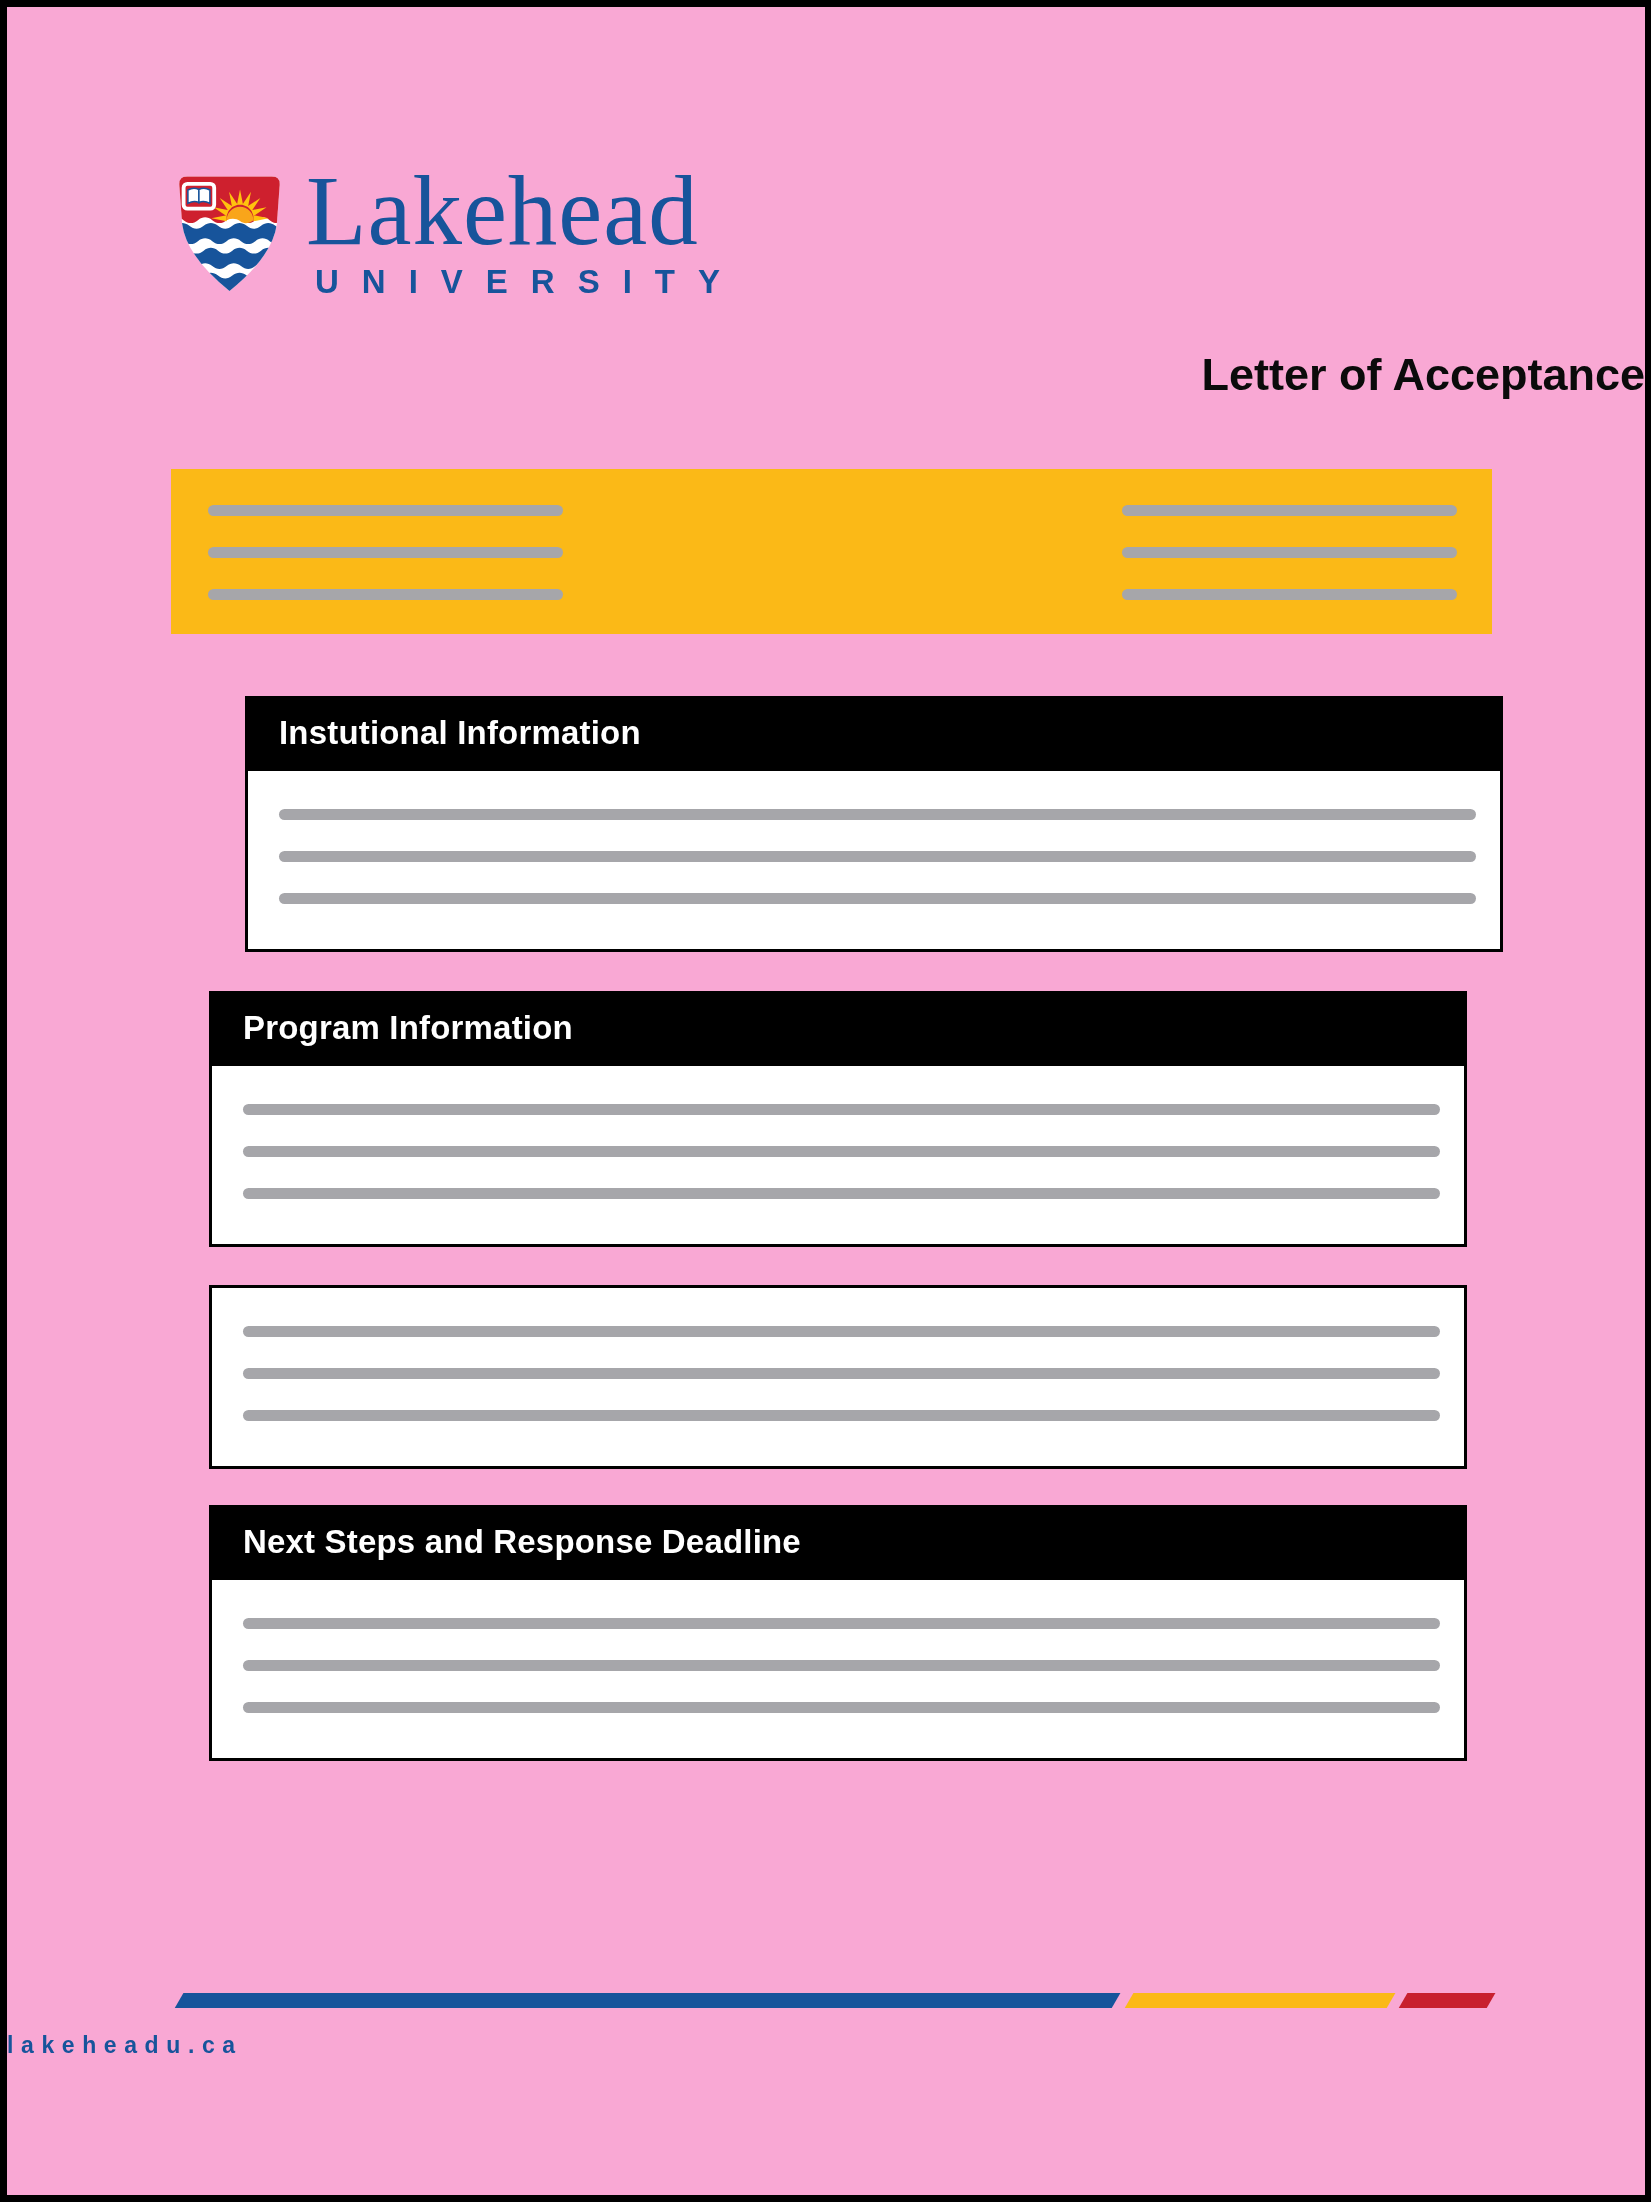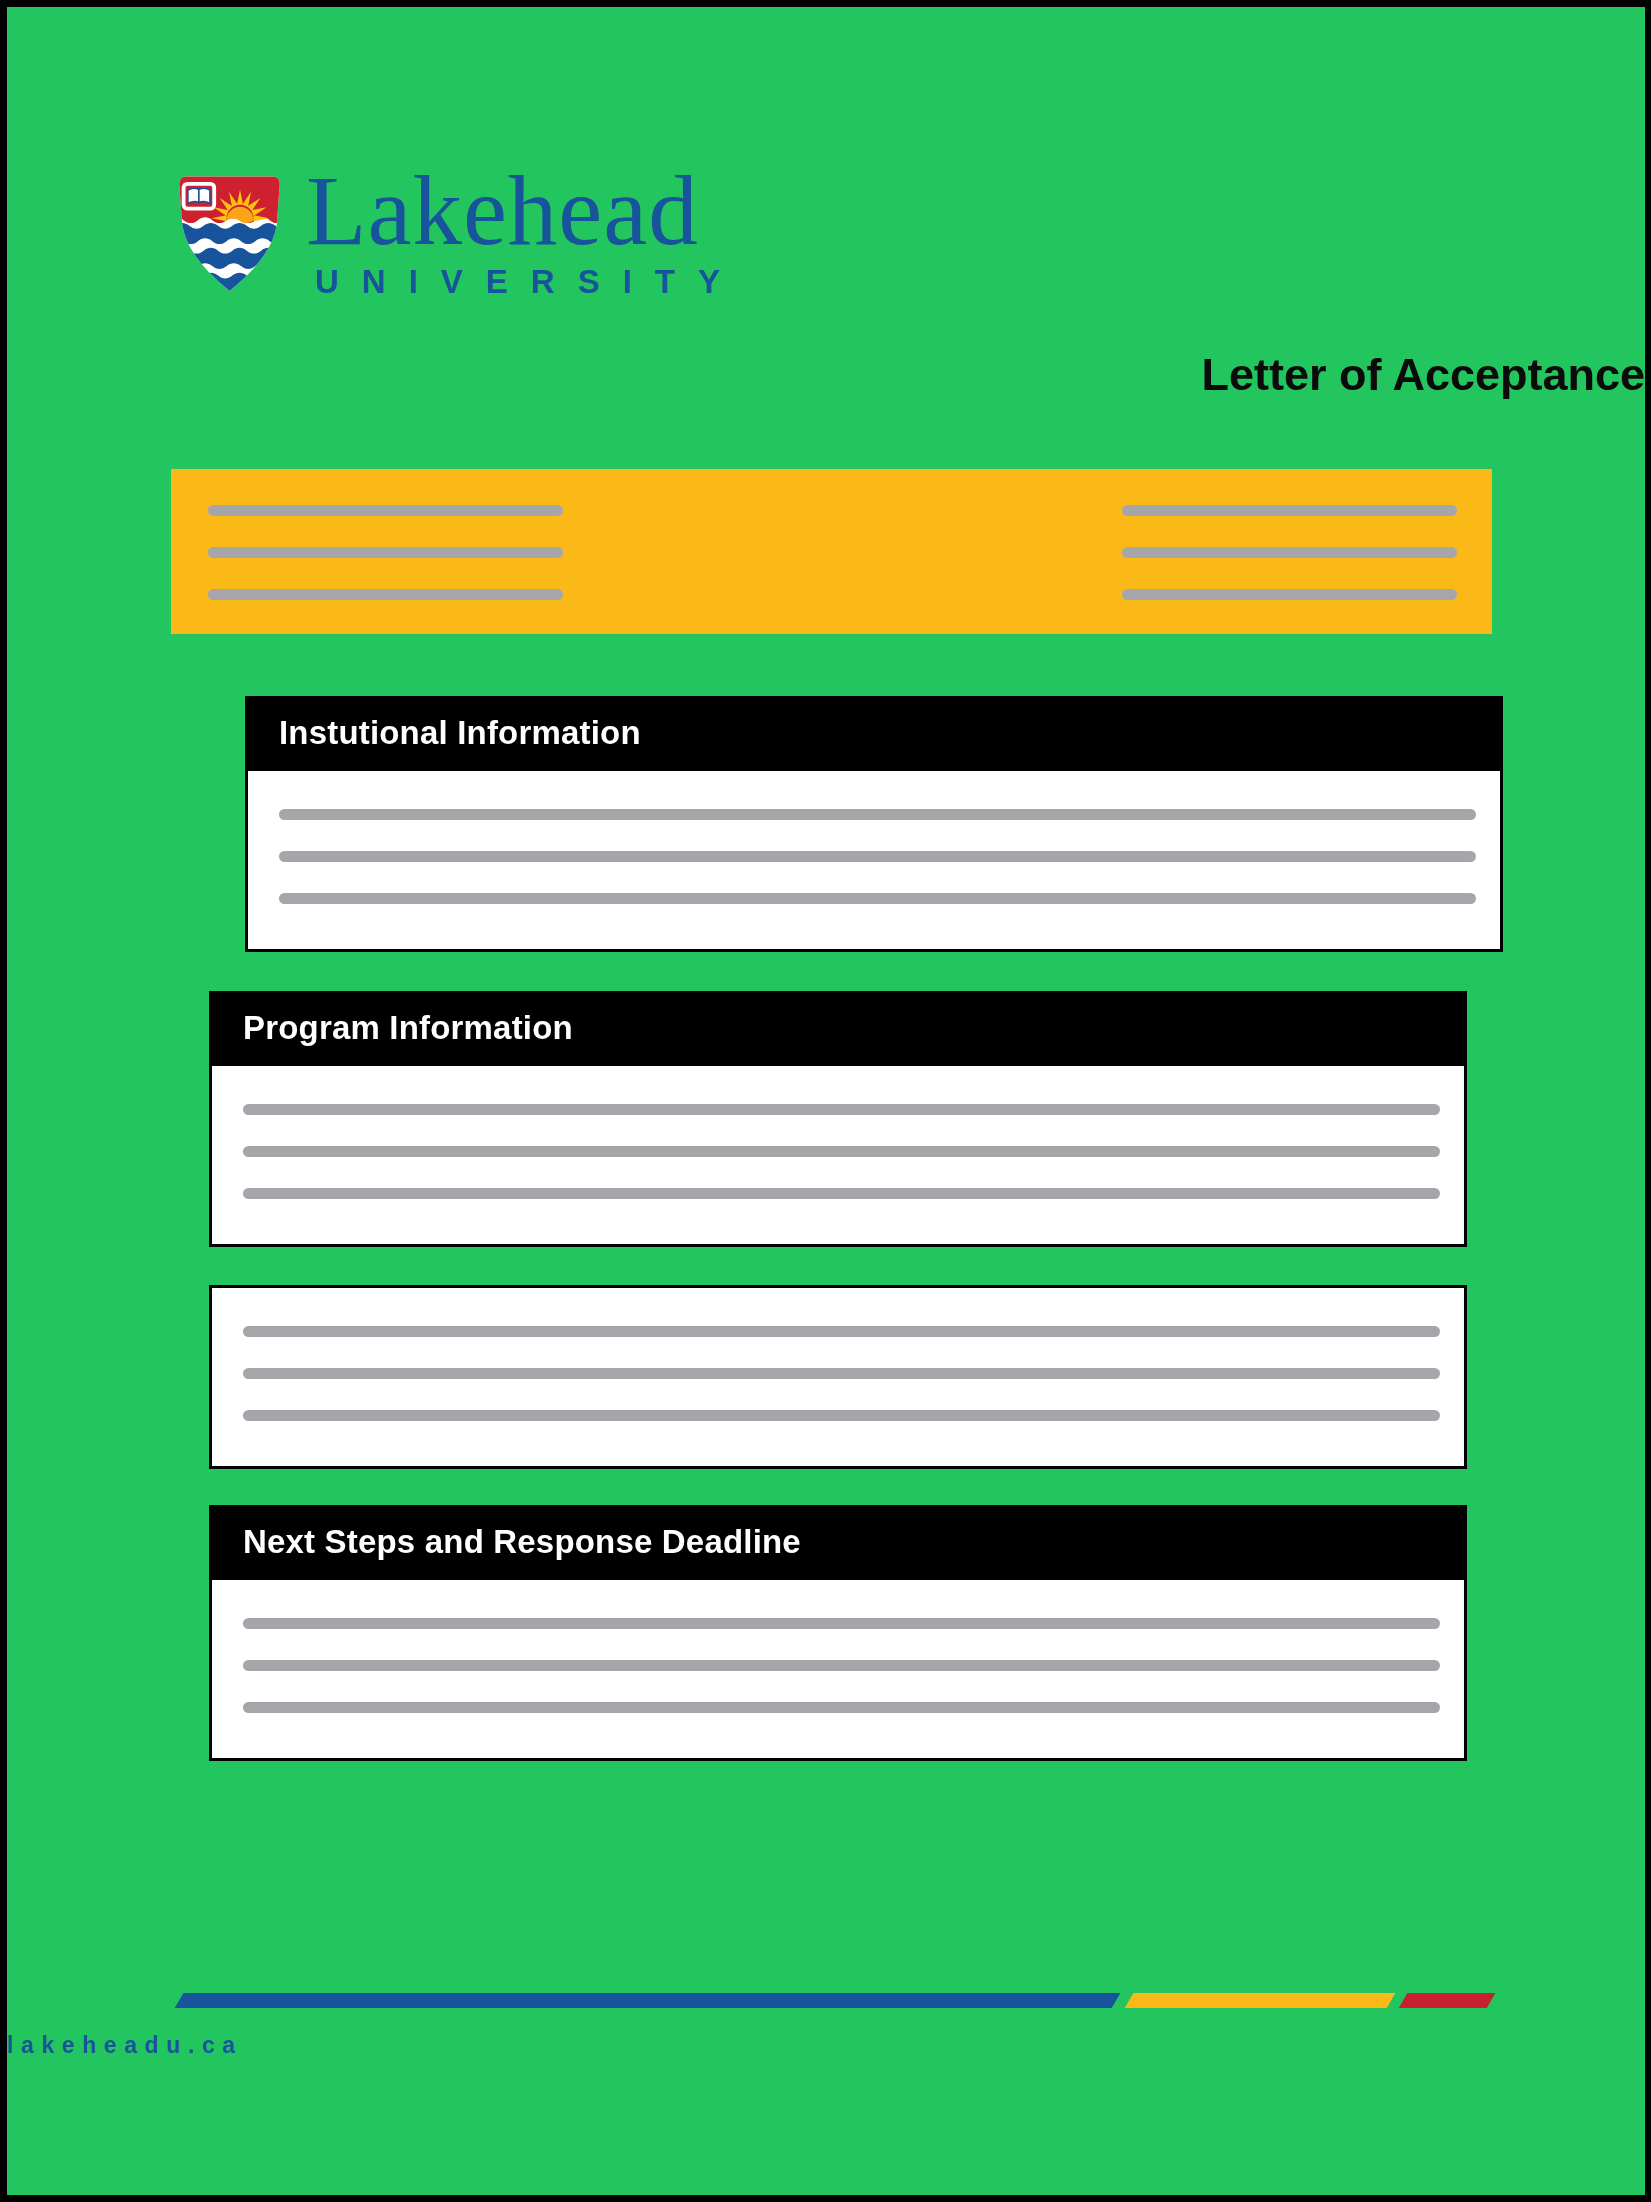--- a/index.html
+++ b/index.html
@@ -1,21 +1,21 @@
 <!DOCTYPE html>
 <html style="--blue: #17549B; --red: #CE202E; --footer-red: #C8202F; --gold: #FBB917; --sun-yellow: #FFC20E; --sun-orange: #F9A51A; --gray: #A6A6AA; --bar: #000000;"><head>
 <meta charset="utf-8">
 <style>
   html,body{margin:0;padding:0;background:#fff;}
   .page{
     position:relative;
     width:1652px;height:2202px;
     box-sizing:border-box;
     border:7.6px solid #000;
-    background:#22c55e;
+    background:#f9a8d4;
     font-family:"Liberation Sans",sans-serif;
     overflow:hidden;
   }
   
   .logo{position:absolute;left:168px;top:169px;}
   .shield{position:absolute;left:0;top:0;}
   .wordmark{
     position:absolute;left:131px;top:-15.3px;
     font-family:"Liberation Serif",serif;
     font-size:99px;line-height:99px;font-weight:400;

